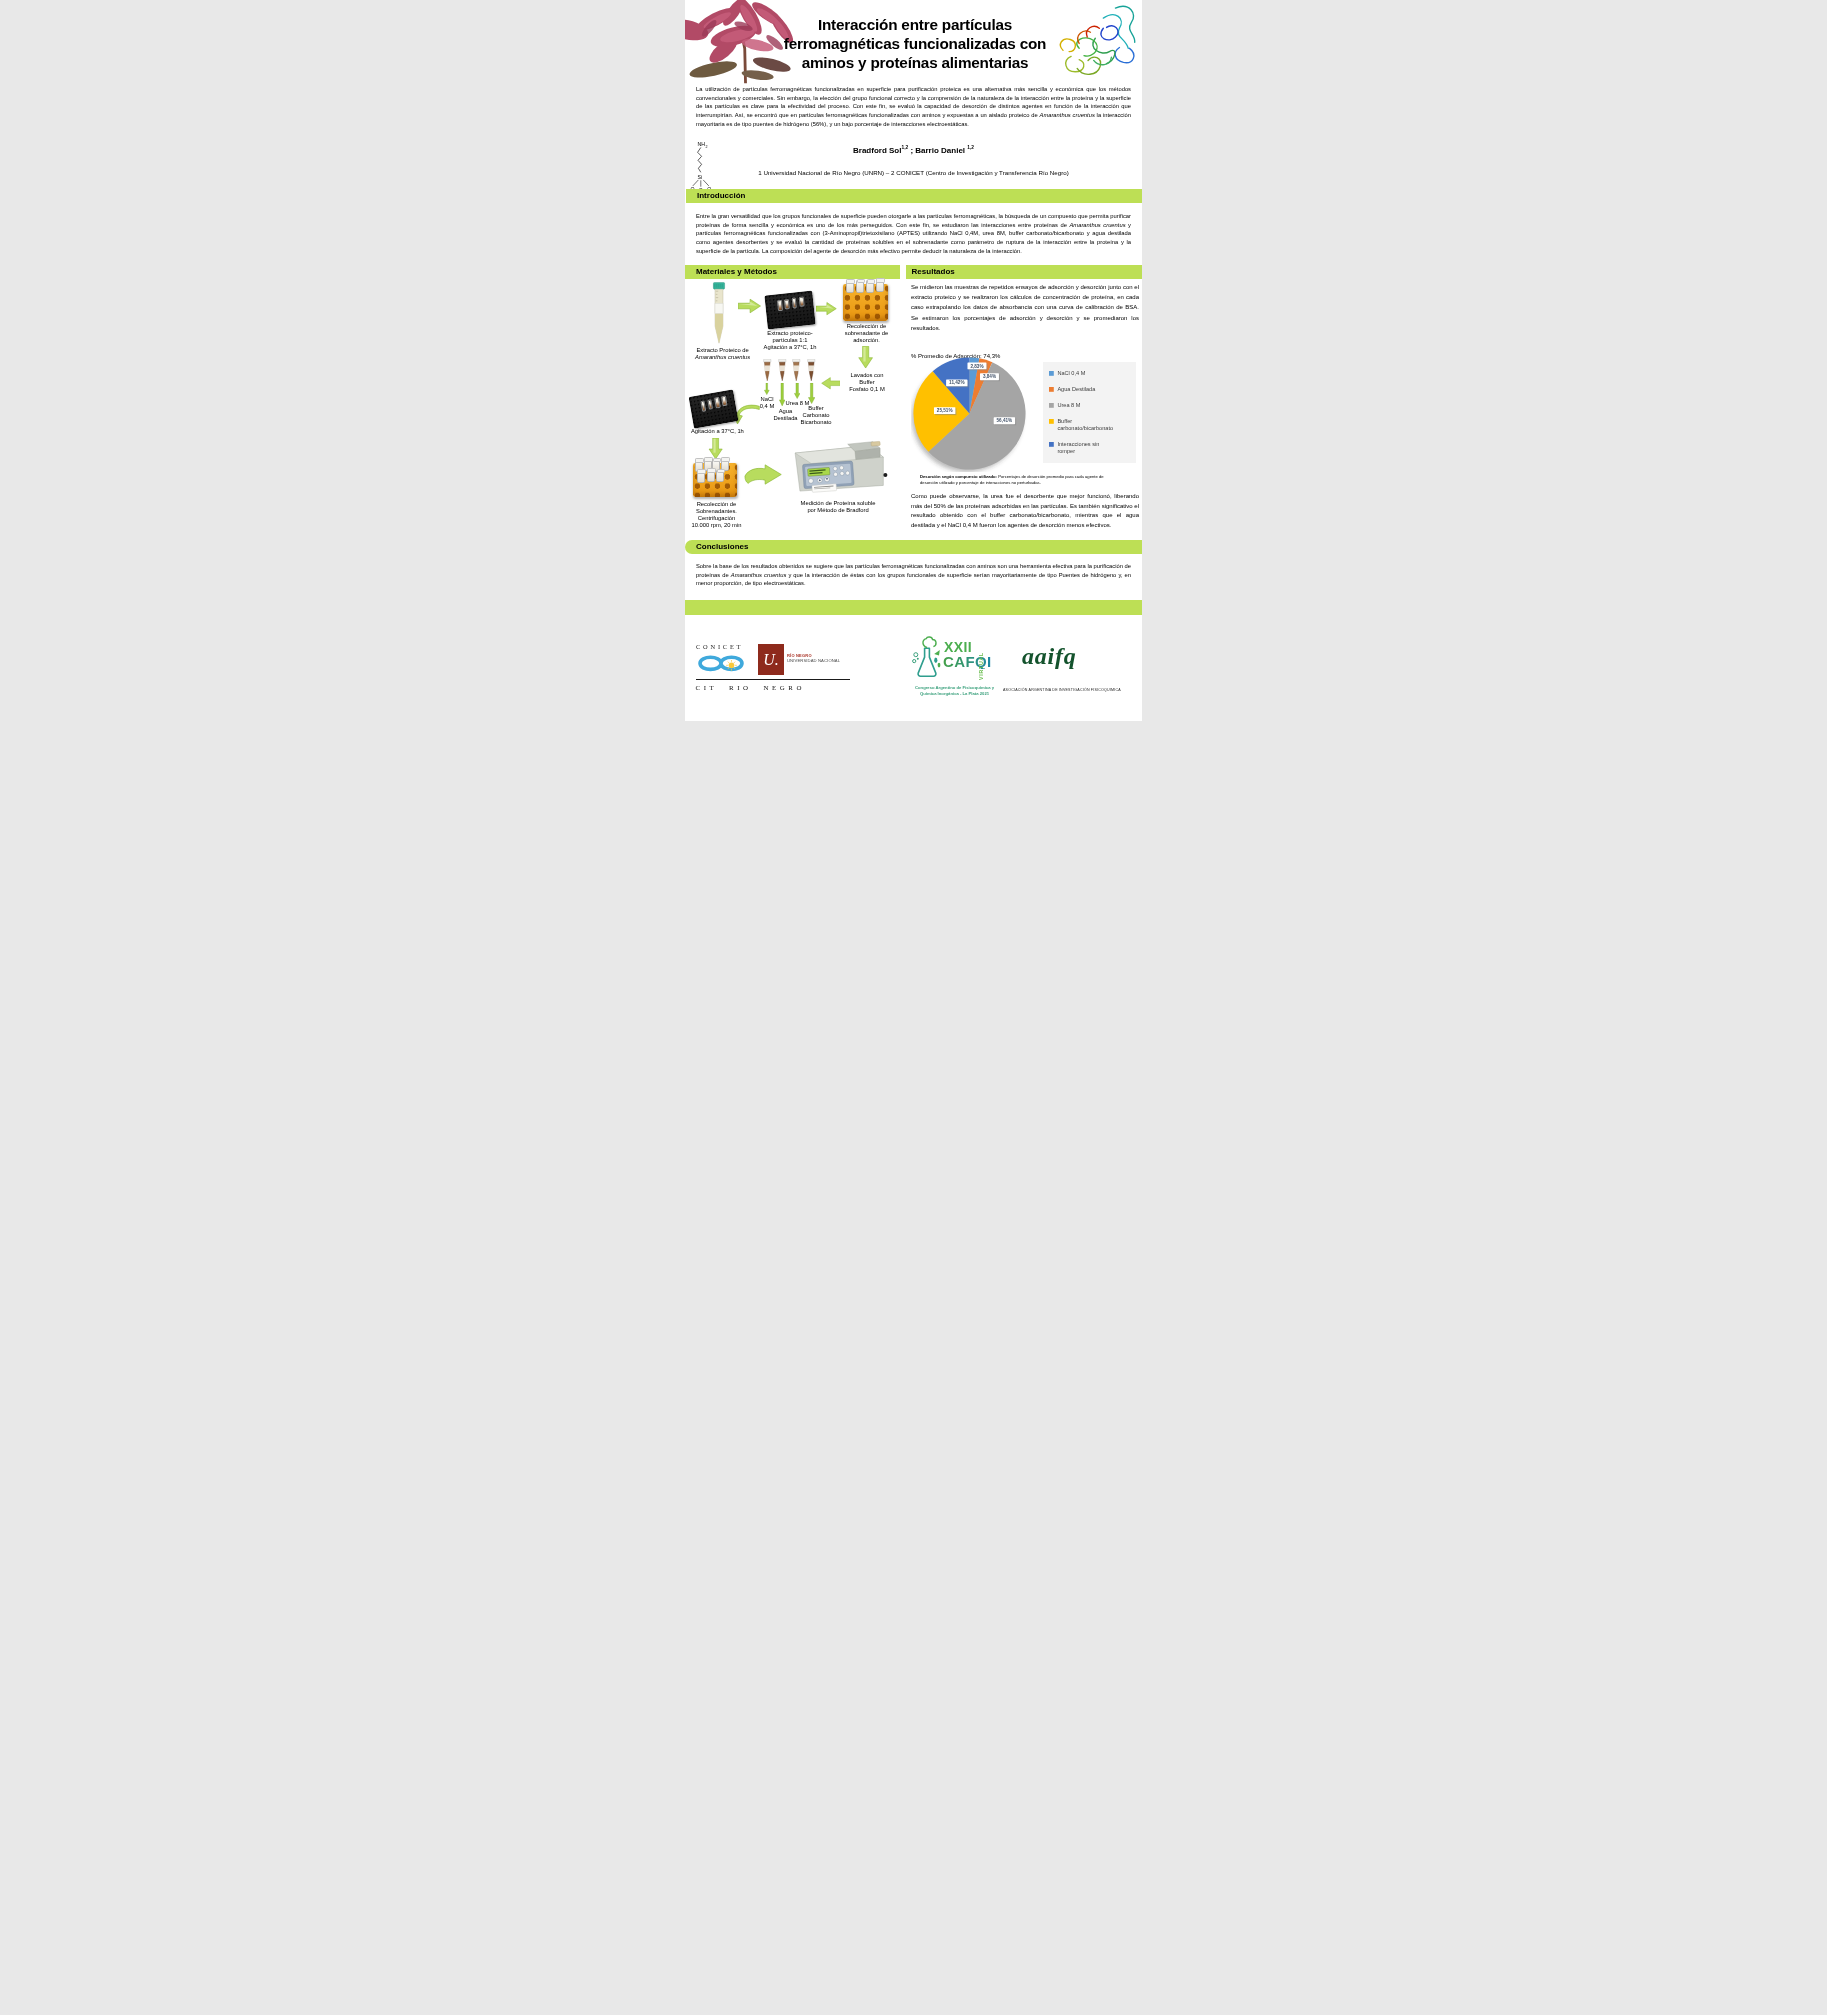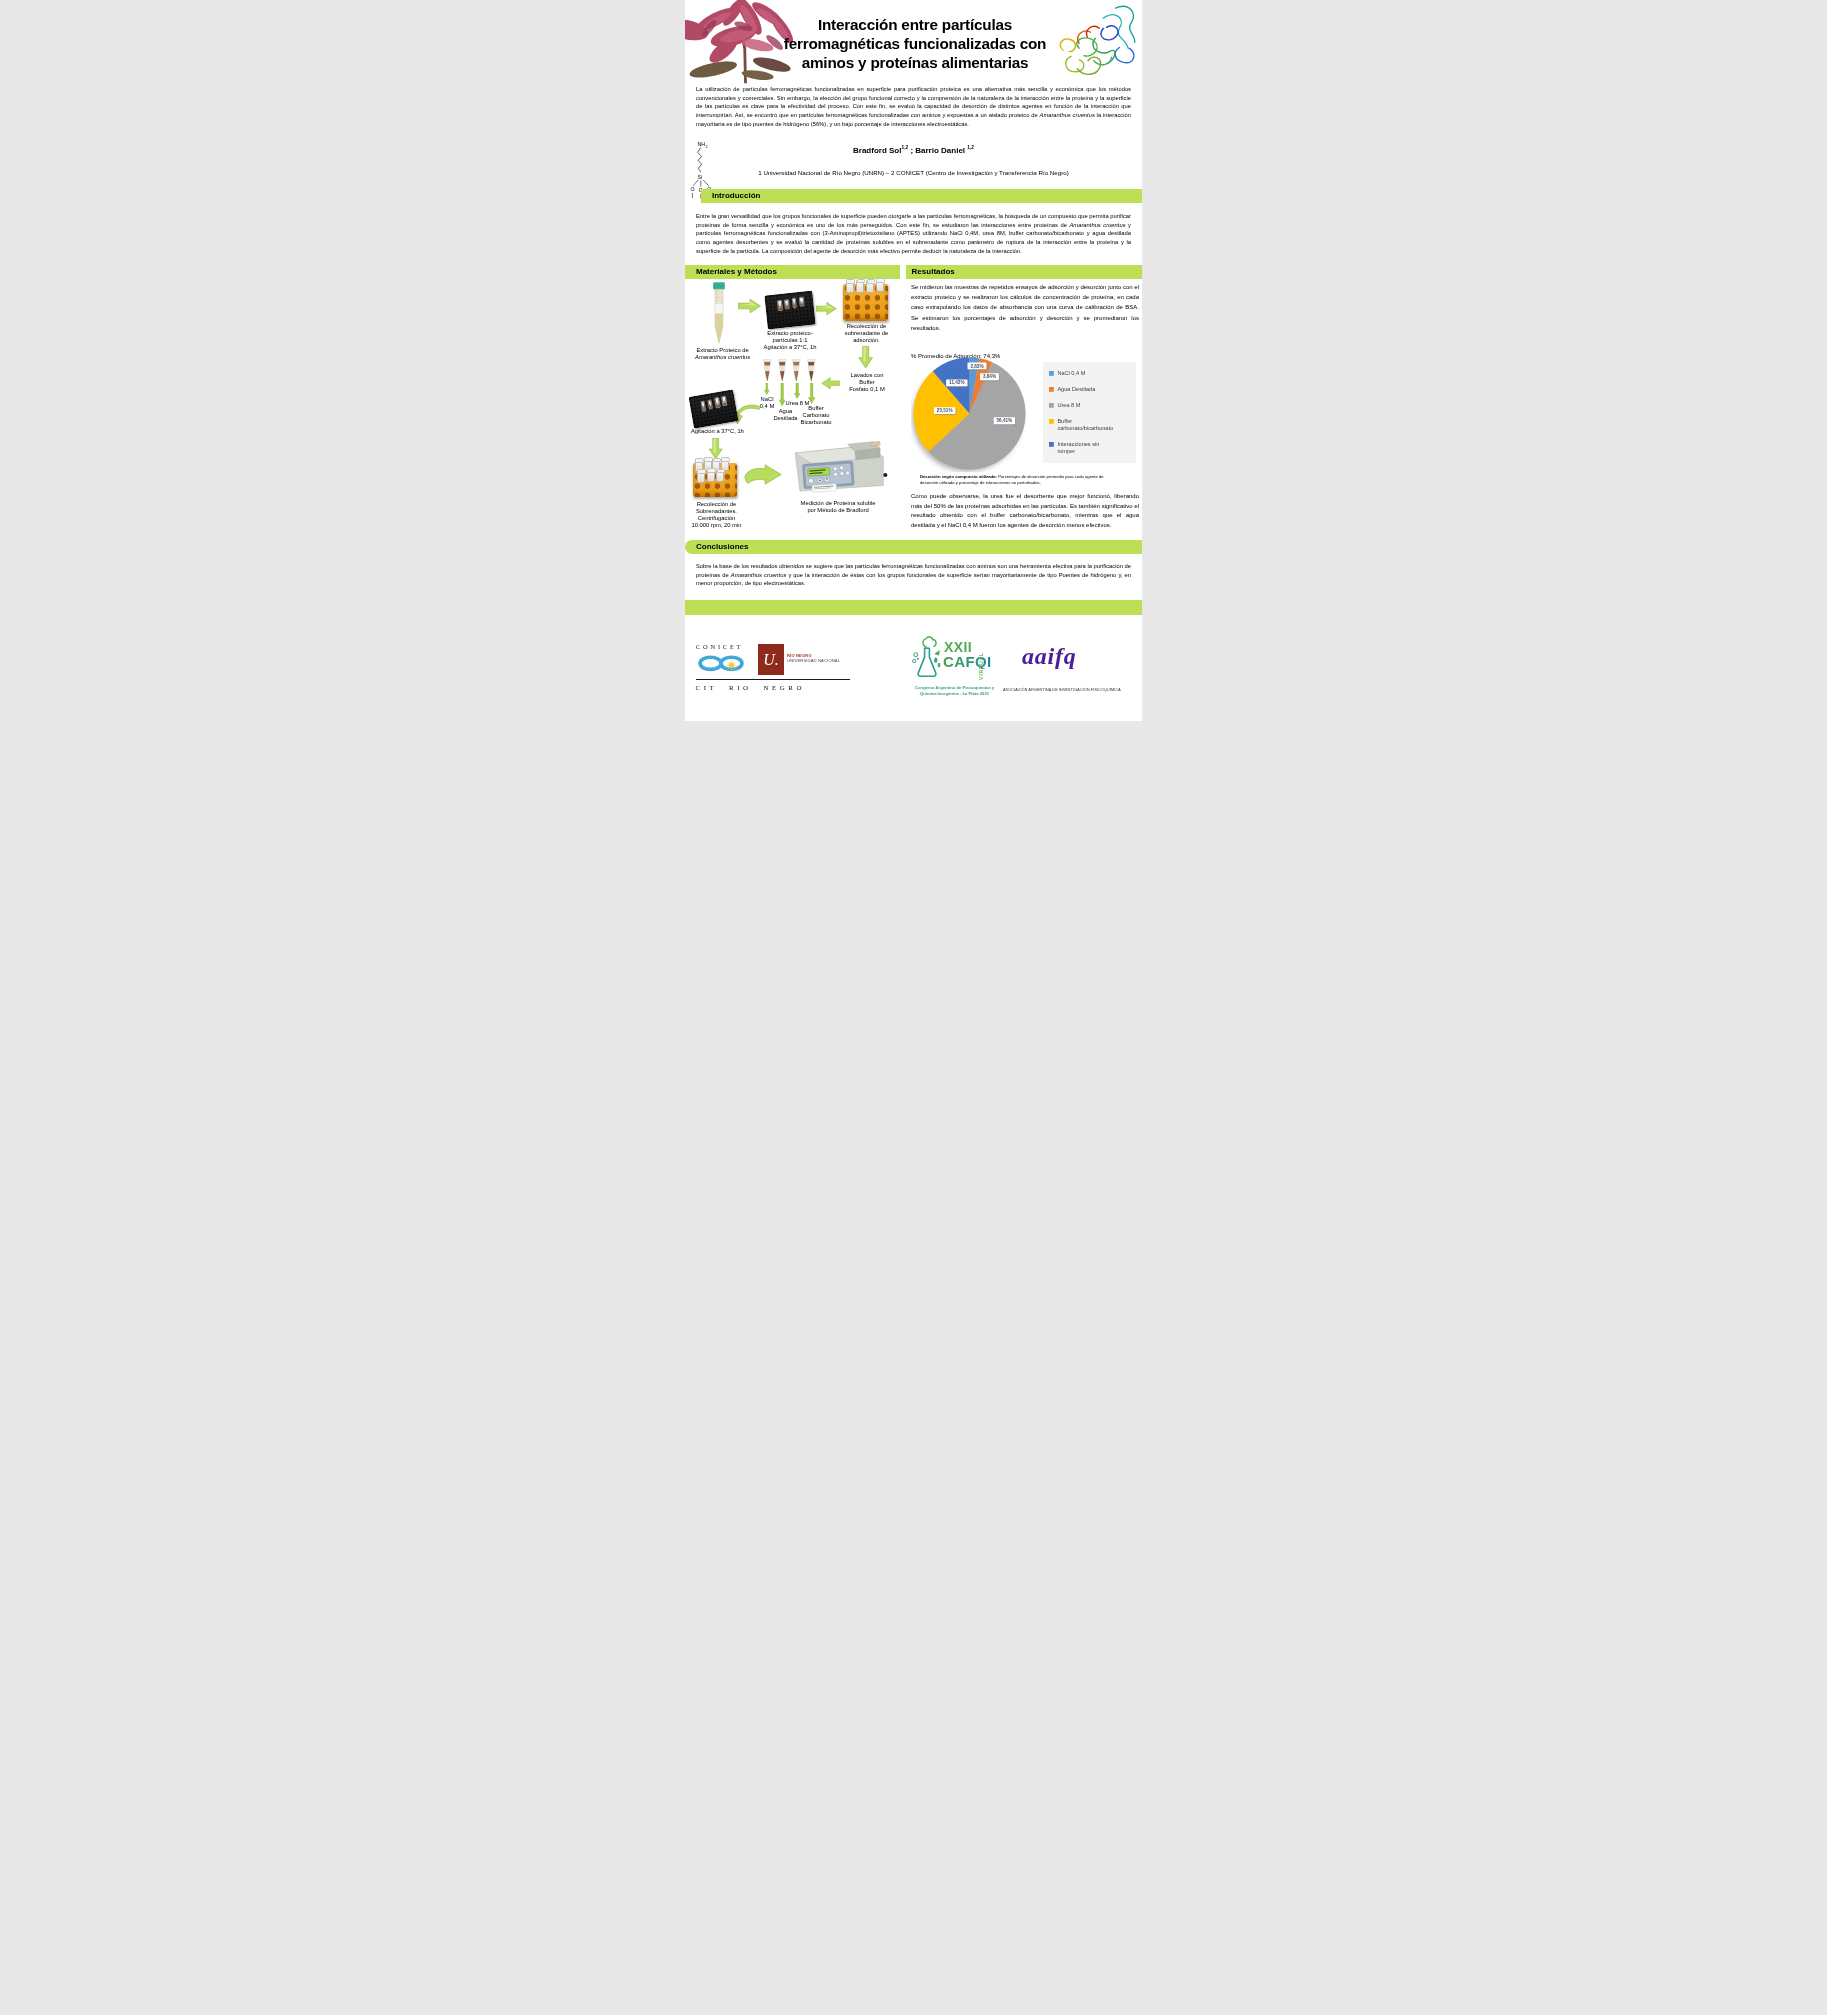--- a/index.html
+++ b/index.html
@@ -50,21 +50,21 @@
   .unrn-u{font-family:"Liberation Serif",serif;font-style:italic;font-size:16px;}
   .unrn-r1{color:#a93226;font-weight:bold;font-size:4px;letter-spacing:0.2px;}
   .unrn-r2{color:#4a4a4a;font-size:4.2px;letter-spacing:0.1px;}
   .cafqi-num{font-size:14px;font-weight:bold;color:#4cae4f;line-height:1;letter-spacing:0.4px;}
   .cafqi-word{font-size:15px;font-weight:bold;line-height:1;letter-spacing:0.4px;
      background:linear-gradient(90deg,#43a047,#1e88a8);-webkit-background-clip:text;background-clip:text;color:transparent;}
   .cafqi-virtual{writing-mode:vertical-rl;transform:rotate(180deg);font-size:5.2px;font-weight:bold;
      letter-spacing:0.8px;color:#66bb4a;}
   .congress{color:#3aa07c;font-weight:bold;font-size:4.2px;line-height:1.45;text-align:center;}
   .aaifq-script{font-family:"Liberation Serif",serif;font-style:italic;font-weight:bold;font-size:24px;
-     letter-spacing:0.8px;color:#4c1d95;}
+     letter-spacing:0.8px;color:#14532d;}
   .aaifq-name{font-size:3.6px;letter-spacing:0.2px;color:#1c1c1c;}
 </style>
 </head>
 <body>
 
 <div class="poster">
 
   <svg class="abs" style="left:0;top:0" width="113" height="84" viewBox="0 0 280 208">
     <path d="M150,206 L148,120 L142,90" stroke="#7a4a3a" stroke-width="7" fill="none"></path>
     <ellipse cx="70" cy="172" rx="60" ry="16" fill="#6e5a40" transform="rotate(-12 70 172)"></ellipse>
@@ -132,21 +132,21 @@
     <line x1="11" y1="132" x2="11" y2="144" stroke="#000" stroke-width="1.4"></line>
     <line x1="32" y1="134" x2="32" y2="146" stroke="#000" stroke-width="1.4"></line>
     <line x1="53" y1="132" x2="53" y2="144" stroke="#000" stroke-width="1.4"></line>
   </svg>
 
   <div class="abs authors">
     <span>Bradford Sol</span><sup>1,2</sup><span> ; </span><span>Barrio Daniel </span><sup>1,2</sup>
   </div>
   <div class="abs affil">1 Universidad Nacional de Río Negro (UNRN) – 2 CONICET (Centro de Investigación y Transferencia Río Negro)</div>
 
-  <div class="abs bar" style="left:16px;top:189px;width:457px;">
+  <div class="abs bar" style="left:1px;top:189px;width:457px;">
     <span class="bar-label">Introducción</span>
   </div>
   <div class="abs bodytext" style="left:11px;top:212px;width:435px;">
     <span>Entre la gran versatilidad que los grupos funcionales de superficie pueden otorgarle a las partículas ferromagnéticas, la búsqueda de un compuesto que permita purificar proteínas de forma sencilla y económica es uno de los más perseguidos. Con este fin, se estudiaron las interacciones entre proteínas de </span><i>Amaranthus cruentus</i><span> y partículas ferromagnéticas funcionalizadas con (3-Aminopropil)trietoxisilano (APTES) utilizando NaCl 0,4M, urea 8M, buffer carbonato/bicarbonato y agua destilada como agentes desorbentes y se evaluó la cantidad de proteínas solubles en el sobrenadante como parámetro de ruptura de la interacción entre la proteína y la superficie de la partícula. La composición del agente de desorción más efectivo permite deducir la naturaleza de la interacción.</span>
   </div>
 
   <div class="abs bar" style="left:0;top:265px;width:215px;">
     <span class="bar-label">Materiales y Métodos</span>
   </div>
   <div class="abs bar" style="left:221px;top:265px;width:278px;">

